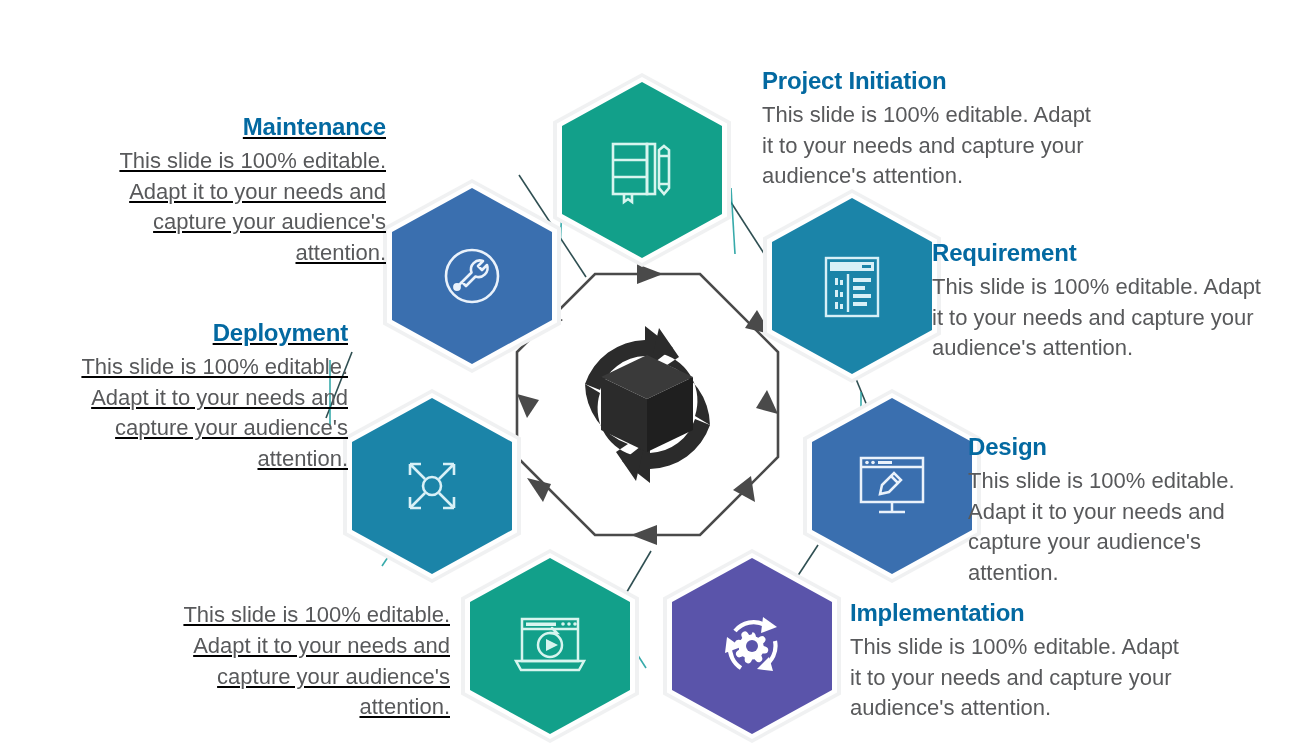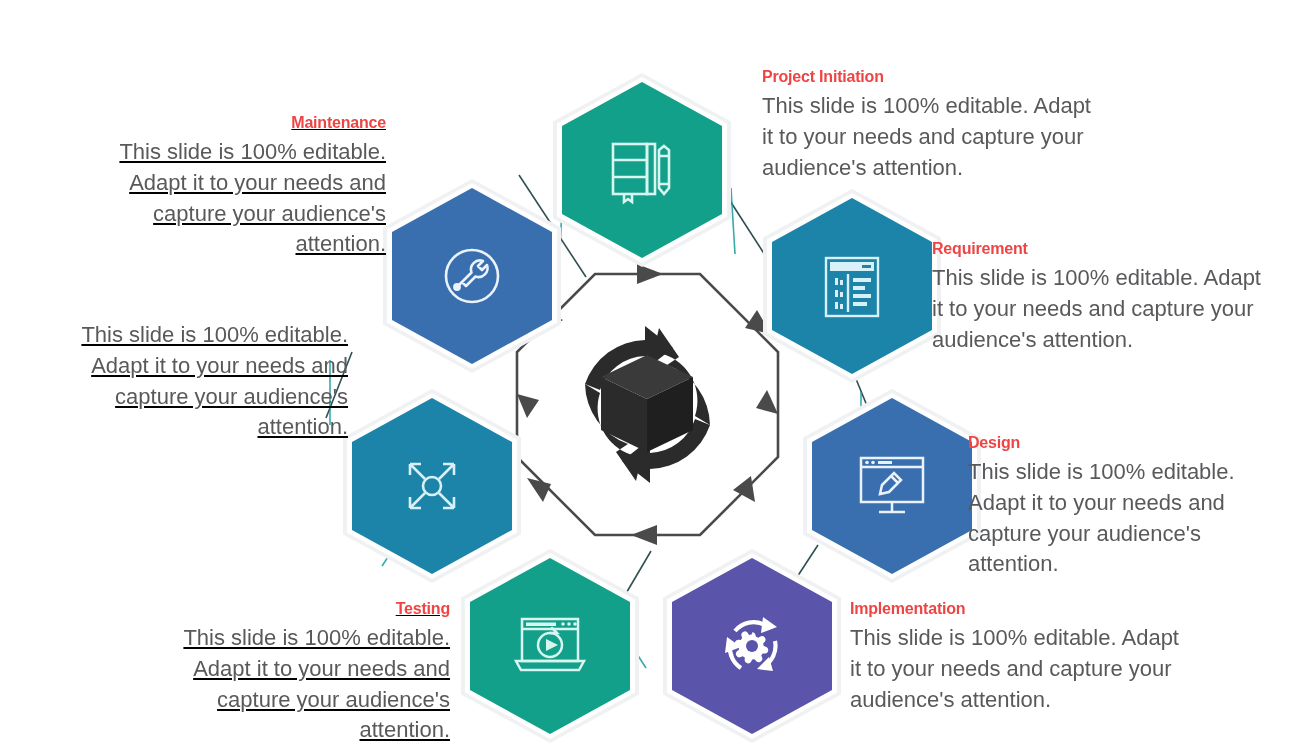--- a/index.html
+++ b/index.html
@@ -6,21 +6,21 @@
   body{
     width:1295px;height:750px;background:#ffffff;
     font-family:"Liberation Sans", sans-serif;
     overflow:hidden;position:relative;
   }
   .stage{position:absolute;inset:0;}
 
   
   .tblock{position:absolute;}
   .tblock .ttl{
-    font-size:16px;font-weight:bold;color:#ef4444;
+    font-size:24px;font-weight:bold;color:#0369a1;
     line-height:1.12;margin:0 0 5px 0;letter-spacing:-0.2px;
     white-space:nowrap;
   }
   .tblock .body{
     font-size:22px;color:#58595b;line-height:1.40;margin:0;
   }
   .align-left{text-align:left;}
   .align-right{text-align:right;text-decoration:underline;}
 
   
@@ -259,25 +259,25 @@
     <p class="ttl">Design</p>
     <p class="body">This slide is 100% editable.  Adapt it to your needs and capture your audience's attention.</p>
   </div>
 
   <div class="tblock align-left" style="left:850px;top:600px;width:330px;">
     <p class="ttl">Implementation</p>
     <p class="body">This slide is 100% editable.  Adapt it to your needs and capture your audience's attention.</p>
   </div>
 
   <div class="tblock align-right" style="left:128px;top:600px;width:322px;">
-    <p class="ttl">Testing</p>
     <p class="body">This slide is 100% editable.  Adapt it to your needs and capture your audience's attention.</p>
   </div>
 
   <div class="tblock align-right" style="left:26px;top:320px;width:322px;">
+    <p class="ttl">Deployment</p>
     <p class="body">This slide is 100% editable.  Adapt it to your needs and capture your audience's attention.</p>
   </div>
 
   <div class="tblock align-right" style="left:64px;top:114px;width:322px;">
     <p class="ttl">Maintenance</p>
     <p class="body">This slide is 100% editable.  Adapt it to your needs and capture your audience's attention.</p>
   </div>
 
 </div>
 

